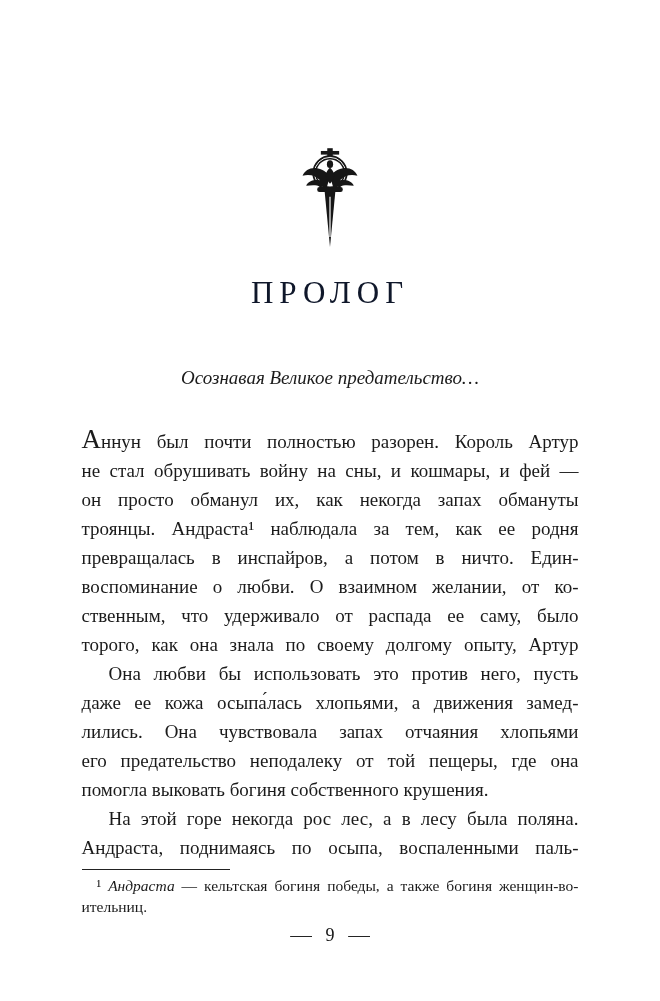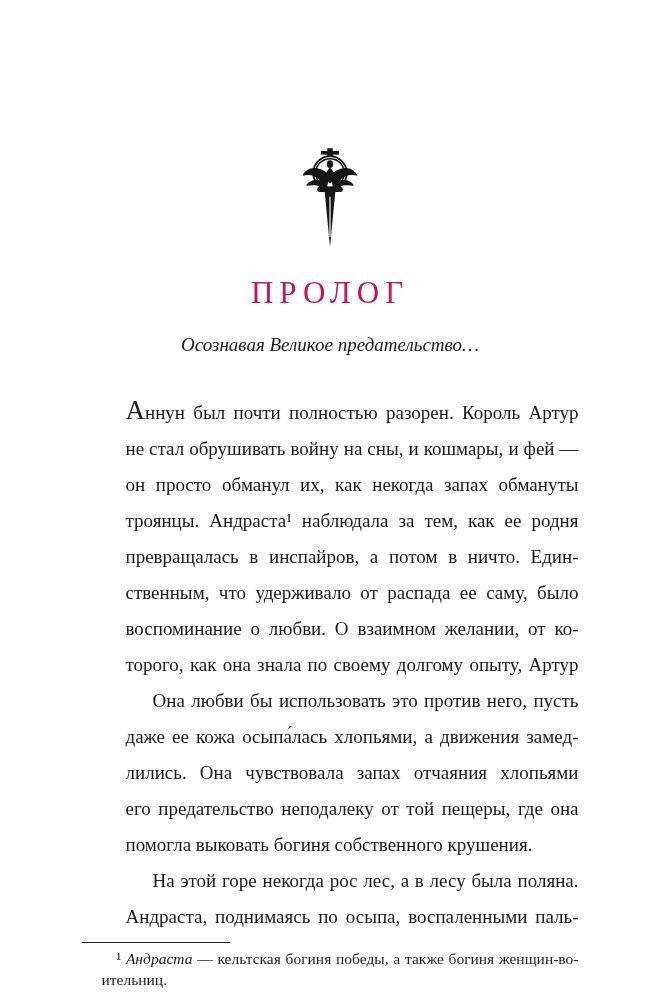--- a/index.html
+++ b/index.html
@@ -21,58 +21,56 @@
     text-align: center;
   }
   .ornament svg { display: block; margin: 0 auto; }
 
   .title {
     margin: 26px 0 0 0;
     text-align: center;
     font-size: 31px;
     font-weight: normal;
     letter-spacing: 6px;
-    color: #be185d;
+    color: #0f172a;
   }
 
   .epigraph {
-    margin-top: 23px;
+    margin-top: 56px;
     text-align: center;
     font-style: italic;
     font-size: 19px;
     color: #1b1b1b;
   }
 
   .body-text {
     margin-top: 36px;
     font-size: 19px;
   }
   .line {
-    line-height: 36px;
+    line-height: 29px;
     text-align: justify;
     text-align-last: justify;
     white-space: normal;
-    margin-left: 44px;
   }
   .line.lastline { text-align-last: left; }
   .line.indent { padding-left: 27px; }
   .initial { font-size: 27px; }
 
   .footnote-sep {
     width: 148px;
     border: 0;
     border-top: 1.4px solid #222;
     margin: 7px 0 6px 0;
   }
   .footnote { font-size: 15.5px; }
   .fline {
     line-height: 20.5px;
     text-align: justify;
     text-align-last: justify;
-    margin-left: 20px;
   }
   .fline.lastline { text-align-last: left; }
   .fline.indent { padding-left: 15px; }
   .fline .it { font-style: italic; }
 
   .footer {
     margin-top: 8px;
     text-align: center;
     font-size: 18px;
     color: #161616;
@@ -108,22 +106,22 @@
     <h1 class="title">ПРОЛОГ</h1>
 
     <div class="epigraph">Осознавая Великое предательство…</div>
 
     <div class="body-text" id="body-text">
         <div class="line"><span class="initial">А</span>ннун был почти полностью разорен. Король Артур</div>
         <div class="line">не стал обрушивать войну на сны, и кошмары, и фей —</div>
         <div class="line">он просто обманул их, как некогда запах обмануты</div>
         <div class="line">троянцы. Андраста¹ наблюдала за тем, как ее родня</div>
         <div class="line">превращалась в инспайров, а потом в ничто. Един-</div>
+        <div class="line">воспоминание о любви. О взаимном желании, от ко-</div>
         <div class="line">ственным, что удерживало от распада ее саму, было</div>
-        <div class="line">воспоминание о любви. О взаимном желании, от ко-</div>
         <div class="line">торого, как она знала по своему долгому опыту, Артур</div>
         <div class="line indent">Она любви бы использовать это против него, пусть</div>
         <div class="line">даже ее кожа осыпа́лась хлопьями, а движения замед-</div>
         <div class="line">лились. Она чувствовала запах отчаяния хлопьями</div>
         <div class="line">его предательство неподалеку от той пещеры, где она</div>
         <div class="line lastline">помогла выковать богиня собственного крушения.</div>
         <div class="line indent">На этой горе некогда рос лес, а в лесу была поляна.</div>
         <div class="line">Андраста, поднимаясь по осыпа, воспаленными паль-</div>
       </div>
 

